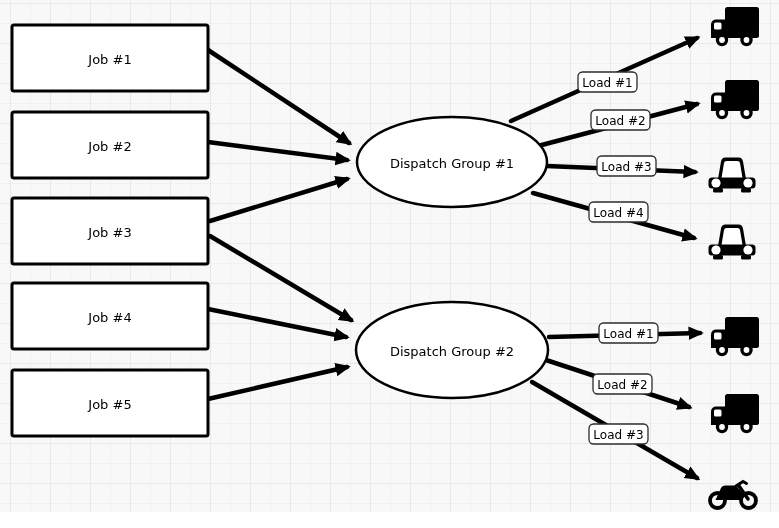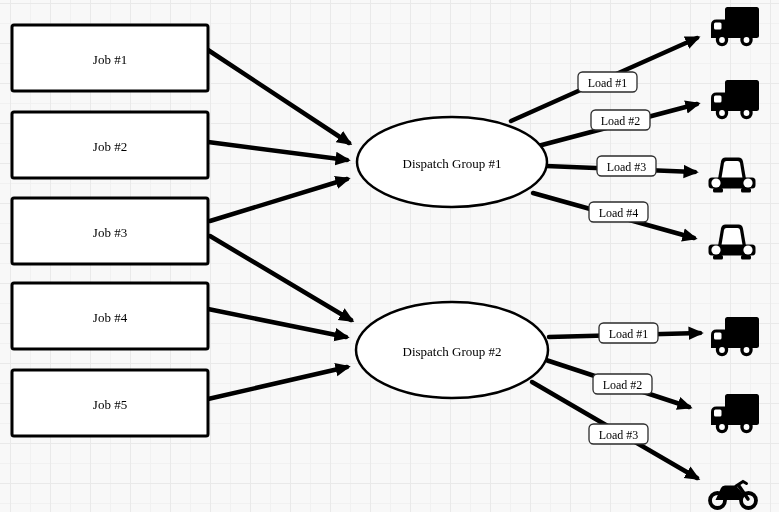--- a/index.html
+++ b/index.html
@@ -10,21 +10,20 @@
     height: 512px;
     overflow: hidden;
     background-color: #f8f8f8;
     background-image:
       linear-gradient(to right, #e9e9e9 1.5px, transparent 1.5px),
       linear-gradient(to bottom, #e9e9e9 1.5px, transparent 1.5px),
       linear-gradient(to right, #f1f1f1 1px, transparent 1px),
       linear-gradient(to bottom, #f1f1f1 1px, transparent 1px);
     background-size: 40px 40px, 40px 40px, 20px 20px, 20px 20px;
     background-position: 10px 3px, 10px 3px, 10px 3px, 10px 3px;
-    font-family: Liberation Serif, serif;
   }
   svg { position: absolute; left: 0; top: 0; }
   .node-shape { fill: #ffffff; stroke: #000000; }
   .job-rect { stroke-width: 3px; }
   .group-ellipse { stroke-width: 2.5px; }
   .node-text {
     fill: #000000;
     font-size: 13px;
     text-anchor: middle;
     dominant-baseline: central;

